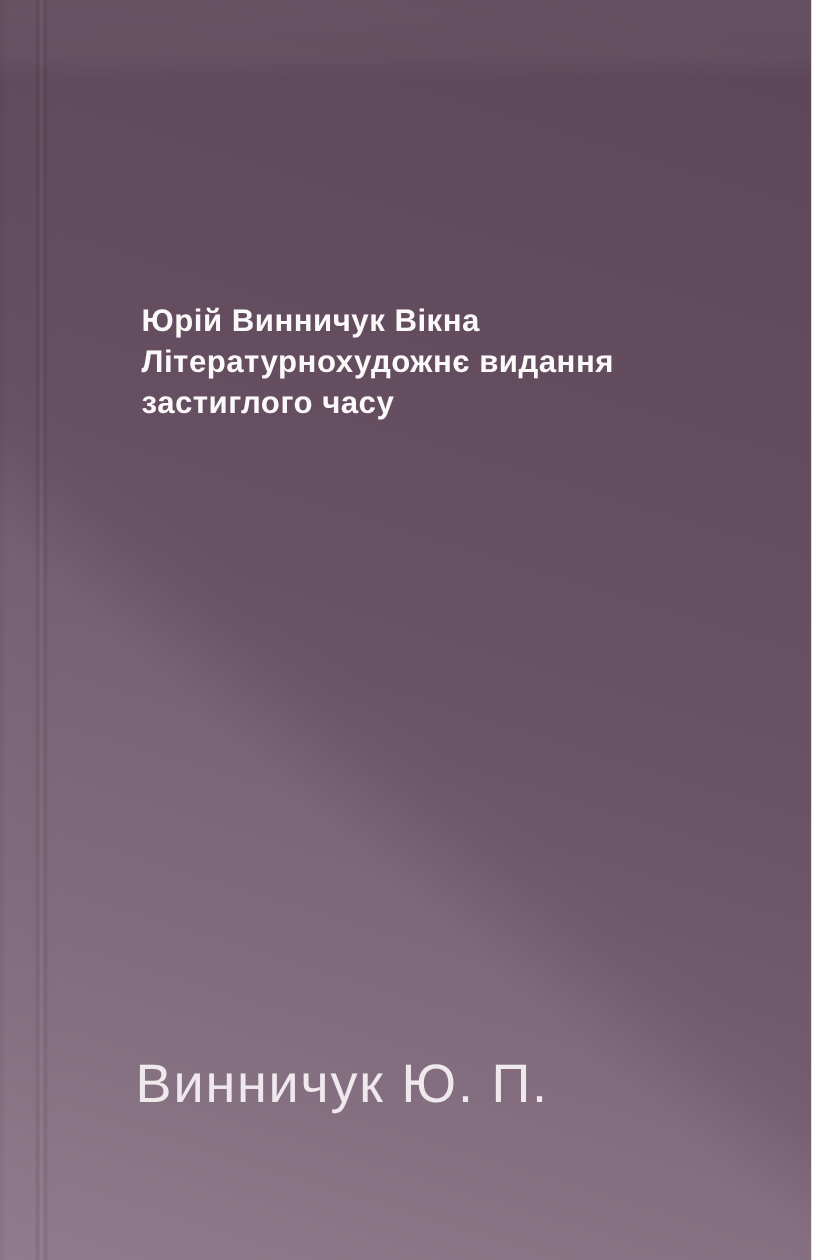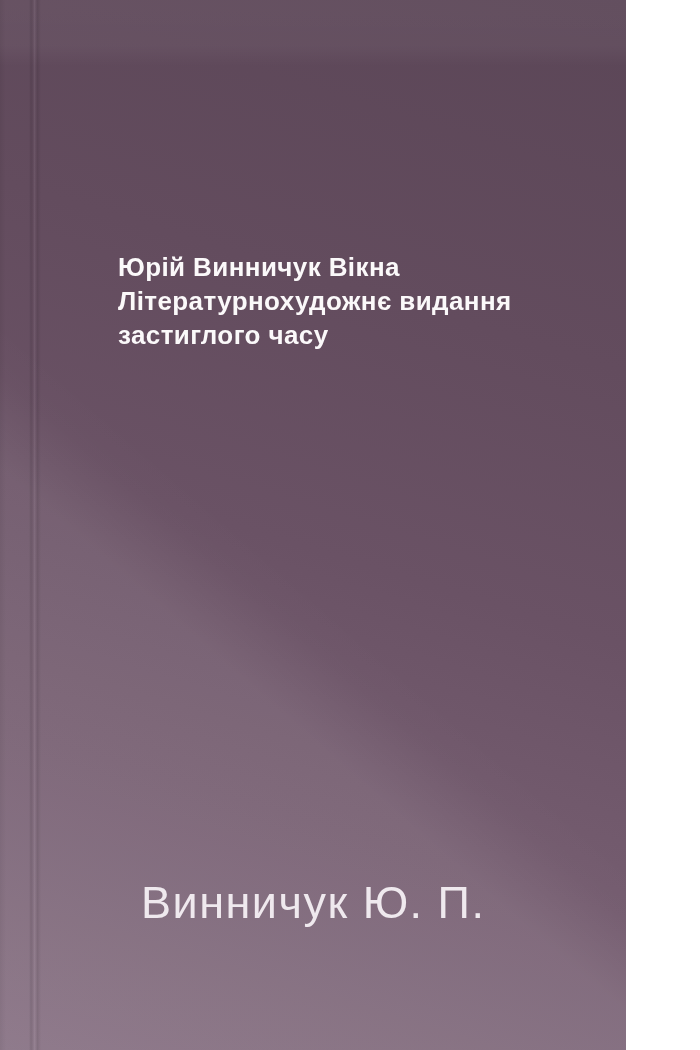--- a/index.html
+++ b/index.html
@@ -6,21 +6,21 @@
     margin: 0;
     padding: 0;
     width: 700px;
     height: 1050px;
     overflow: hidden;
     background: #ffffff;
   }
 
   .book-cover {
     position: relative;
-    width: 626px;
+    width: 676px;
     height: 1050px;
     overflow: hidden;
     
     background: linear-gradient(197deg,
       var(--cover_top, #5b4657) 0%,
       #634c5e 30%,
       var(--cover_mid, #6a5265) 52%,
       #755d70 74%,
       var(--cover_bottom, #867082) 100%);
   }
@@ -85,21 +85,20 @@
     position: absolute;
     left: 113px;
     top: 878px;
     font-family: "Liberation Sans", "DejaVu Sans", sans-serif;
     font-weight: 300;
     font-size: 45px;
     line-height: 1.1;
     letter-spacing: 1.5px;
     color: var(--author_color, #efe9ee);
     white-space: nowrap;
-    margin-left: 28px;
   }
 </style>
 </head>
 <body>
 
 <div class="book-cover">
   <div class="gloss-sheen"></div>
   <div class="top-reflection"></div>
   <div class="spine-crease"></div>
 

